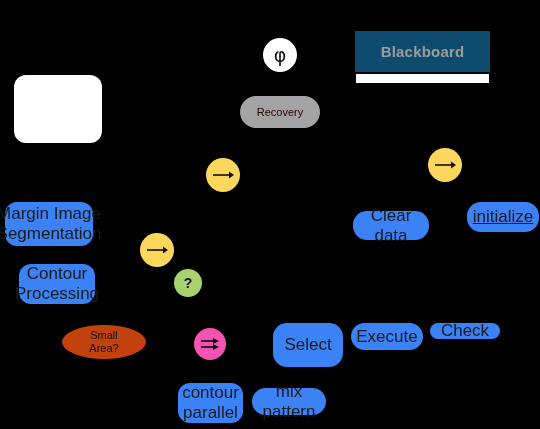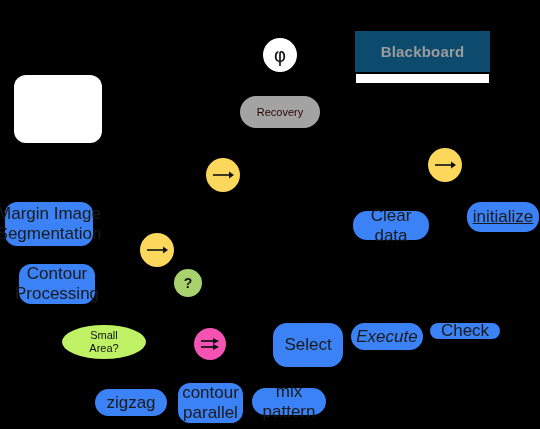--- a/index.html
+++ b/index.html
@@ -89,21 +89,21 @@
     font-size: 19px;
     font-weight: normal;
     font-family: "DejaVu Sans", sans-serif;
   }
   .glyph-q {
     font-size: 14px;
   }
   
   .ellipse {
     position: absolute;
-    background: #bef264;
+    background: #c2410c;
     border-radius: 50%;
     display: flex;
     align-items: center;
     justify-content: center;
     text-align: center;
     font-size: 11px;
     color: #111111;
     line-height: 1.15;
     white-space: pre-line;
   }
@@ -167,24 +167,23 @@
     <svg width="22" height="16" viewBox="0 0 22 16">
       <line x1="2" y1="5" x2="16" y2="5" stroke="#111111" stroke-width="1.7"></line>
       <line x1="2" y1="11" x2="16" y2="11" stroke="#111111" stroke-width="1.7"></line>
       <polygon points="14,2 20,5 14,8" fill="#111111"></polygon>
       <polygon points="14,8 20,11 14,14" fill="#111111"></polygon>
     </svg>
   </div>
 
   <div class="node pill" style="left:273px; top:323px; width:70px; height:44px;">Select</div>
 
-  <div class="node pill" style="left:351px; top:323px; width:72px; height:27px;font-style:italic;">Execute</div>
+  <div class="node pill" style="left:351px; top:323px; width:72px; height:27px;">Execute</div>
 
   <div class="node pill" style="left:430px; top:323px; width:70px; height:16px;">Check</div>
 
-  <div class="node pill" style="left:95px; top:389px; width:72px; height:27px;">zigzag</div>
 
   <div class="node pill tall" style="left:178px; top:383px; width:65px; height:40px;">contour
 parallel</div>
 
   <div class="node pill" style="left:252px; top:388px; width:74px; height:27px;">mix pattern</div>
 
 </div>
 
 </body></html>

